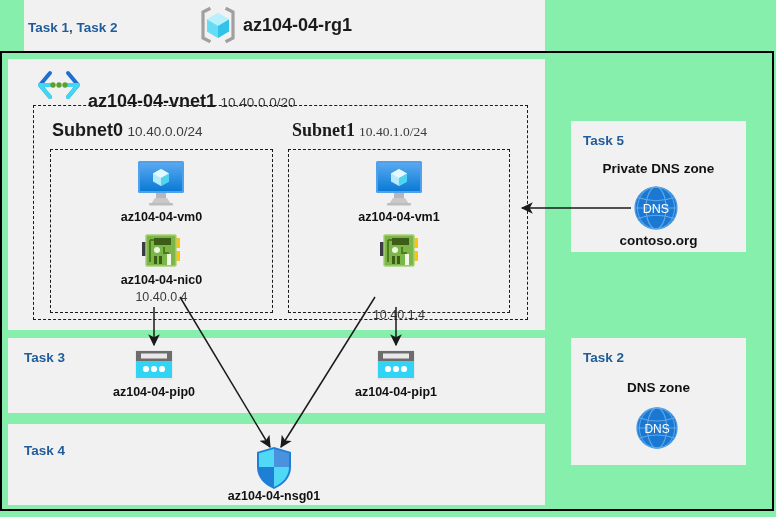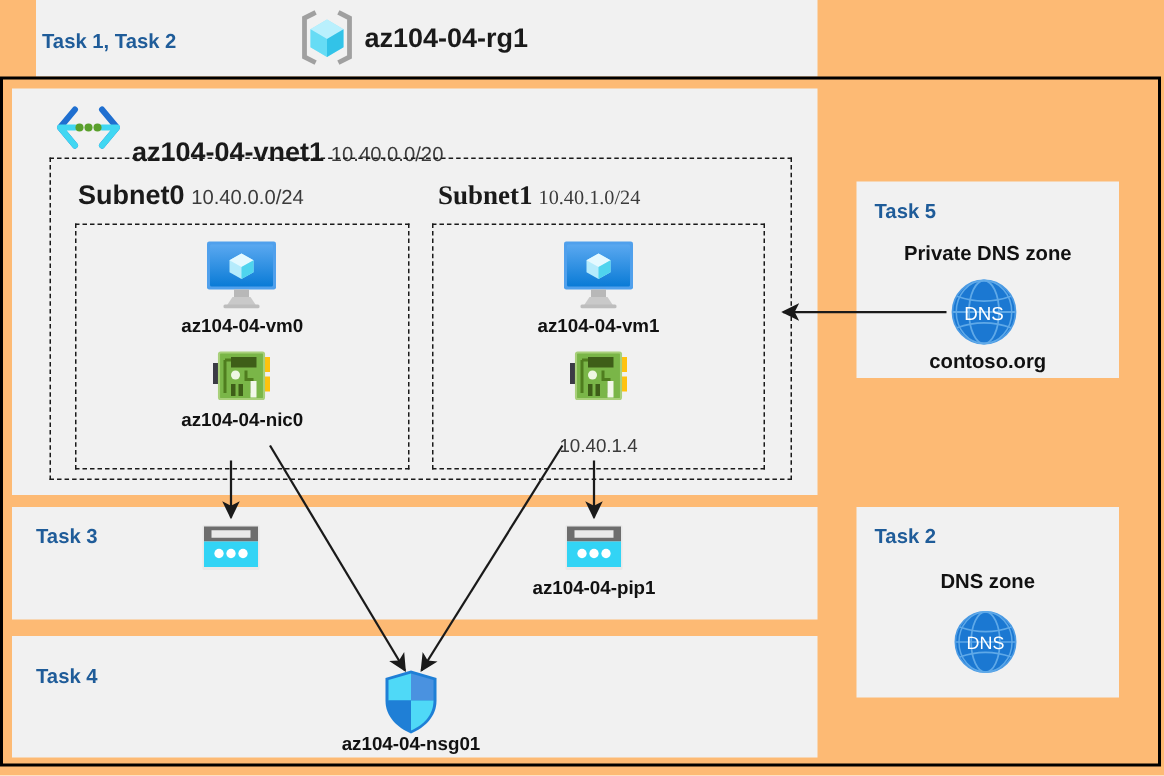--- a/index.html
+++ b/index.html
@@ -4,21 +4,21 @@
 <style>
   html,body{margin:0;padding:0;background:#ffffff;}
   body{
     font-family:"Liberation Sans", sans-serif;
     -webkit-font-smoothing:antialiased;
   }
   #diagram{
     position:relative;
     width:776px;
     height:517px;
-    background:#fdba74;
+    background:#86efac;
     overflow:hidden;
   }
   
   .panel{position:absolute;background:#f1f1f1;}
   .outer-frame{
     position:absolute;
     left:0;top:51px;
     width:774px;height:460px;
     border:2px solid #000000;
     box-sizing:border-box;
@@ -176,20 +176,21 @@
       <path d="M10 8 L14 8" stroke="#4f7d1e" stroke-width="2" fill="none"></path>
       <path d="M24 15 L24 21 L28 21 L28 30" stroke="#4f7d1e" stroke-width="2" fill="none"></path>
       <circle cx="17" cy="18" r="3" fill="#eef7e2"></circle>
       <rect x="14" y="24" width="3" height="8" fill="#3e5e18"></rect>
       <rect x="19" y="24" width="3" height="8" fill="#3e5e18"></rect>
       <rect x="27" y="22" width="4" height="11" fill="#f2f7ea"></rect>
     </svg>
   </div>
 
   <div class="node-label" style="left:50px;top:273px;width:223px;">az104-04-nic0</div>
+  <div class="node-sub" style="left:50px;top:290px;width:223px;">10.40.0.4</div>
 
   <div style="position:absolute;left:292px;top:120px;font-family:Liberation Serif, serif;">
     <span class="title-bold">Subnet1</span>
     <span class="title-normal">10.40.1.0/24</span>
   </div>
 
   <div class="dashed-box" style="left:288px;top:149px;width:222px;height:164px;"></div>
 
   <div class="icon" style="left:372px;top:158px;">
     <svg width="54" height="48" viewBox="0 0 54 48">
@@ -223,36 +224,37 @@
       <path d="M10 8 L10 30" stroke="#4f7d1e" stroke-width="2" fill="none"></path>
       <path d="M10 8 L14 8" stroke="#4f7d1e" stroke-width="2" fill="none"></path>
       <path d="M24 15 L24 21 L28 21 L28 30" stroke="#4f7d1e" stroke-width="2" fill="none"></path>
       <circle cx="17" cy="18" r="3" fill="#eef7e2"></circle>
       <rect x="14" y="24" width="3" height="8" fill="#3e5e18"></rect>
       <rect x="19" y="24" width="3" height="8" fill="#3e5e18"></rect>
       <rect x="27" y="22" width="4" height="11" fill="#f2f7ea"></rect>
     </svg>
   </div>
 
-  <div class="node-sub" style="left:288px;top:290px;width:222px;text-align:center;">10.40.1.4</div>
+  <div class="node-sub" style="left:288px;top:308px;width:222px;text-align:center;">10.40.1.4</div>
 
   <div class="panel" style="left:8px;top:338px;width:537px;height:75px;"></div>
   <div class="task-label" style="left:24px;top:350px;">Task 3</div>
 
   <div class="icon" style="left:133px;top:348px;">
     <svg width="42" height="34" viewBox="0 0 42 34">
       <rect x="2" y="2" width="38" height="30" rx="1" fill="#e8e8e8"></rect>
       <rect x="3" y="3" width="36" height="10" fill="#6d6d6d"></rect>
       <rect x="8" y="5.5" width="26" height="5" fill="#e9e9e9"></rect>
       <rect x="3" y="13" width="36" height="17" fill="#32d4f5"></rect>
       <circle cx="13" cy="21" r="3.1" fill="#ffffff"></circle>
       <circle cx="21" cy="21" r="3.1" fill="#ffffff"></circle>
       <circle cx="29" cy="21" r="3.1" fill="#ffffff"></circle>
     </svg>
   </div>
+  <div class="node-label" style="left:75px;top:385px;width:158px;">az104-04-pip0</div>
 
   <div class="icon" style="left:375px;top:348px;">
     <svg width="42" height="34" viewBox="0 0 42 34">
       <rect x="2" y="2" width="38" height="30" rx="1" fill="#e8e8e8"></rect>
       <rect x="3" y="3" width="36" height="10" fill="#6d6d6d"></rect>
       <rect x="8" y="5.5" width="26" height="5" fill="#e9e9e9"></rect>
       <rect x="3" y="13" width="36" height="17" fill="#32d4f5"></rect>
       <circle cx="13" cy="21" r="3.1" fill="#ffffff"></circle>
       <circle cx="21" cy="21" r="3.1" fill="#ffffff"></circle>
       <circle cx="29" cy="21" r="3.1" fill="#ffffff"></circle>

